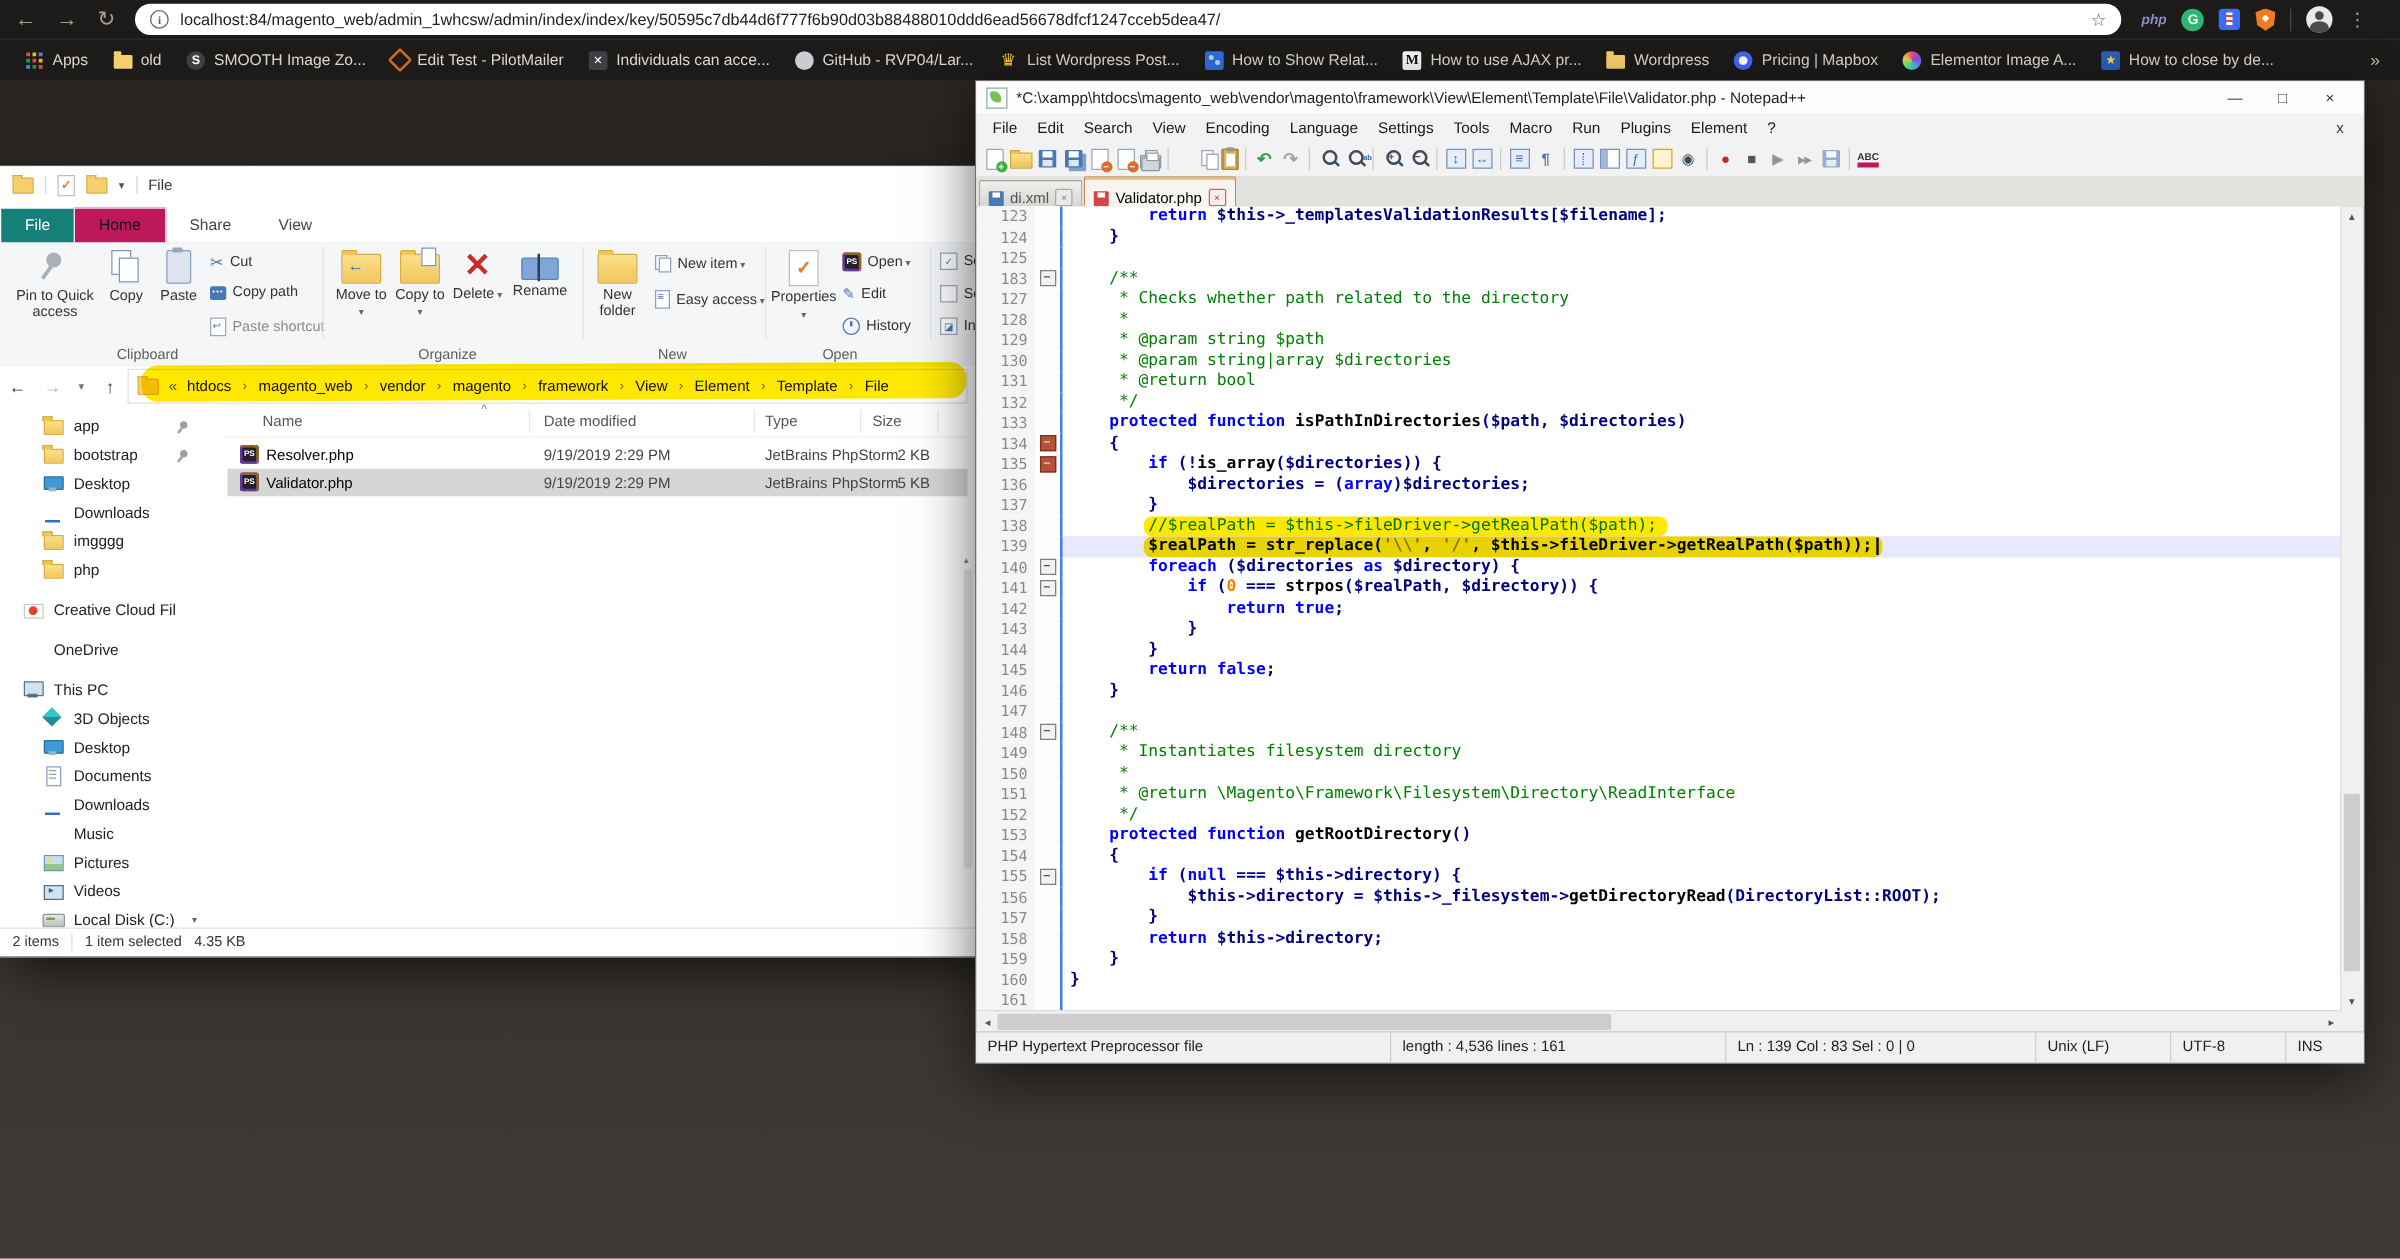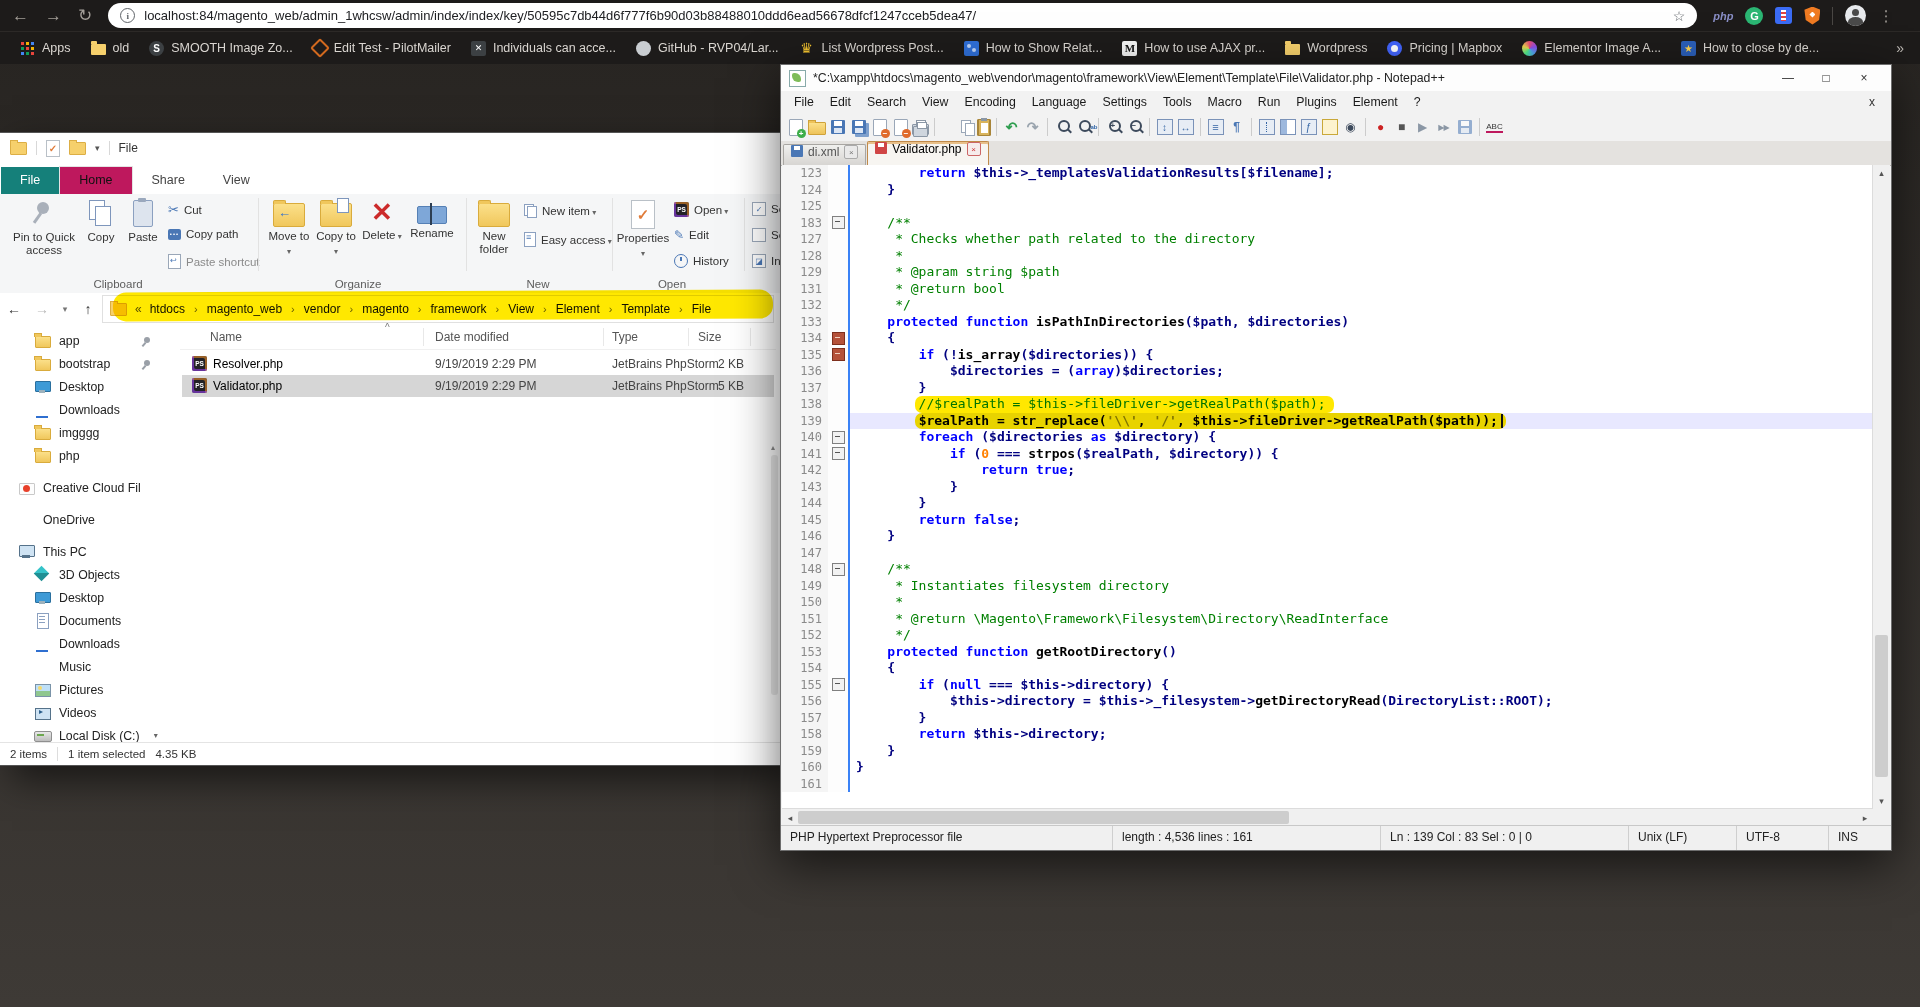--- a/index.html
+++ b/index.html
@@ -211,23 +211,23 @@
   .tb-lens{width:8px;height:8px;border:2px solid #3d4a5c;border-radius:50%;position:relative;margin:-2px -2px 0 0}
   .tb-lens::after{content:"";position:absolute;left:7px;top:8px;width:5px;height:2px;background:#3d4a5c;transform:rotate(45deg)}
   .tb-lens .zz{position:absolute;left:0px;top:-1px;font-size:8px;font-weight:bold;color:#3d4a5c}
   .tb-lens.l2::before{content:"ab";position:absolute;left:10px;top:2px;font-size:6px;color:#3367a8;font-weight:bold}
   .tb-box{width:14px;height:14px;background:#e7edf5;border:1px solid #7a92b8;color:#3465a4;font-size:10px;display:flex;align-items:center;justify-content:center}
   .tb-box.yel{background:#fdf3cf;border-color:#c9a83a}
   .tb-box.map{background:linear-gradient(90deg,#9db8dd 40%,#fff 40%)}
   .tb-box.dotted::after{content:"";width:1px;height:10px;border-left:1px dotted #3465a4}
   .tb-box.lines::after{content:"\2261";font-size:11px}
   .tb-mon{color:#3d4a5c;font-size:12px}
-  .tb-abc{font-size:8px;font-weight:normal;color:#333;border-bottom:2px solid #be185d;line-height:9px}
+  .tb-abc{font-size:8px;font-weight:bold;color:#333;border-bottom:4px solid #be185d;line-height:9px}
   #npp-tabbar{position:absolute;top:76px;left:0;right:0;height:24px;background:#e4e2df;border-bottom:1px solid #b8b6b2;display:flex;align-items:flex-end;padding-left:2px}
-  .ntab{height:20px;display:flex;align-items:flex-start;gap:5px;padding:0 7px;background:linear-gradient(#f0f0ee,#d7d5d2);border:1px solid #a8a6a2;border-bottom:none;font-size:12px;color:#555;margin-right:1px;border-radius:2px 2px 0 0}
+  .ntab{height:20px;display:flex;align-items:flex-end;gap:5px;padding:0 7px;background:linear-gradient(#f0f0ee,#d7d5d2);border:1px solid #a8a6a2;border-bottom:none;font-size:12px;color:#555;margin-right:1px;border-radius:2px 2px 0 0}
   .ntab.active{height:23px;background:#f7f5f1;border-color:#c08a4a;color:#000;box-shadow:inset 0 2px 0 #e8c08a}
   .fl{width:12px;height:12px;border-radius:1px;position:relative;flex:0 0 auto}
   .fl::before{content:"";position:absolute;left:3px;top:1px;width:6px;height:4px;background:#fff}
   .fl.blue{background:#4a77b5}.fl.red{background:#d04545}
   .tx{width:12px;height:12px;border:1px solid #aaa;background:#e9e9e9;color:#777;font-size:8px;display:flex;align-items:center;justify-content:center;border-radius:2px}
   .tx.red{border-color:#c66;color:#c33;background:#f6ecec}
 
   #npp-editor{position:absolute;top:100px;left:1px;right:18px;bottom:41px;background:#fff;overflow:hidden}
   .cl{height:16.5px;display:flex;align-items:stretch;font-family:"DejaVu Sans Mono","Liberation Mono",monospace;font-size:13px;line-height:16.5px}
   .ln{width:40px;flex:0 0 auto;text-align:right;padding-right:6px;color:#8a8a8a;background:#f5f5f5;font-size:12px}
@@ -769,20 +769,25 @@
           <span class="ln">128</span>
           <span class="fold"></span>
           <span class="ct-wrap"><span class="ct"><span class="c-cm">     *</span></span></span>
         </div>
         <div class="cl">
           <span class="ln">129</span>
           <span class="fold"></span>
           <span class="ct-wrap"><span class="ct"><span class="c-cm">     * @param string $path</span></span></span>
         </div>
         <div class="cl">
+          <span class="ln">130</span>
+          <span class="fold"></span>
+          <span class="ct-wrap"><span class="ct"><span class="c-cm">     * @param string|array $directories</span></span></span>
+        </div>
+        <div class="cl">
           <span class="ln">131</span>
           <span class="fold"></span>
           <span class="ct-wrap"><span class="ct"><span class="c-cm">     * @return bool</span></span></span>
         </div>
         <div class="cl">
           <span class="ln">132</span>
           <span class="fold"></span>
           <span class="ct-wrap"><span class="ct"><span class="c-cm">     */</span></span></span>
         </div>
         <div class="cl">

